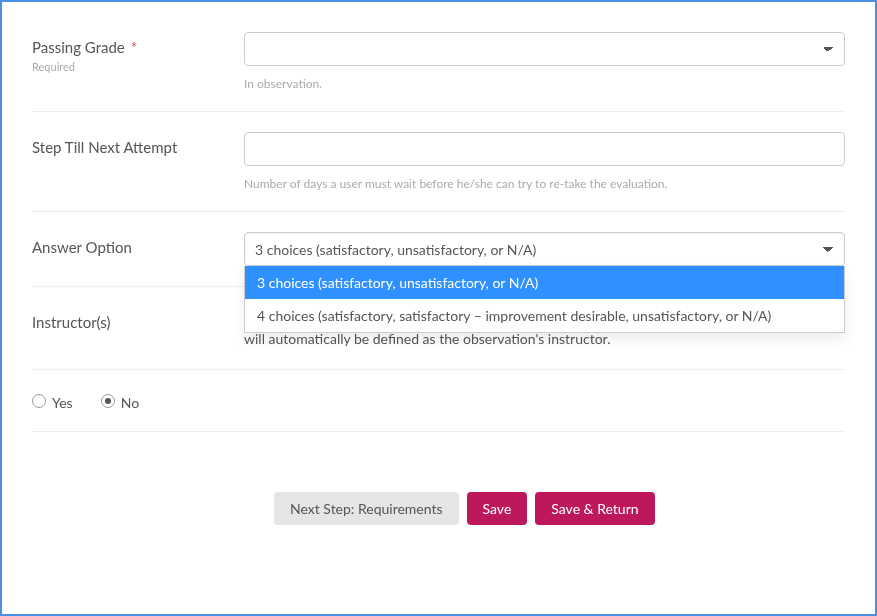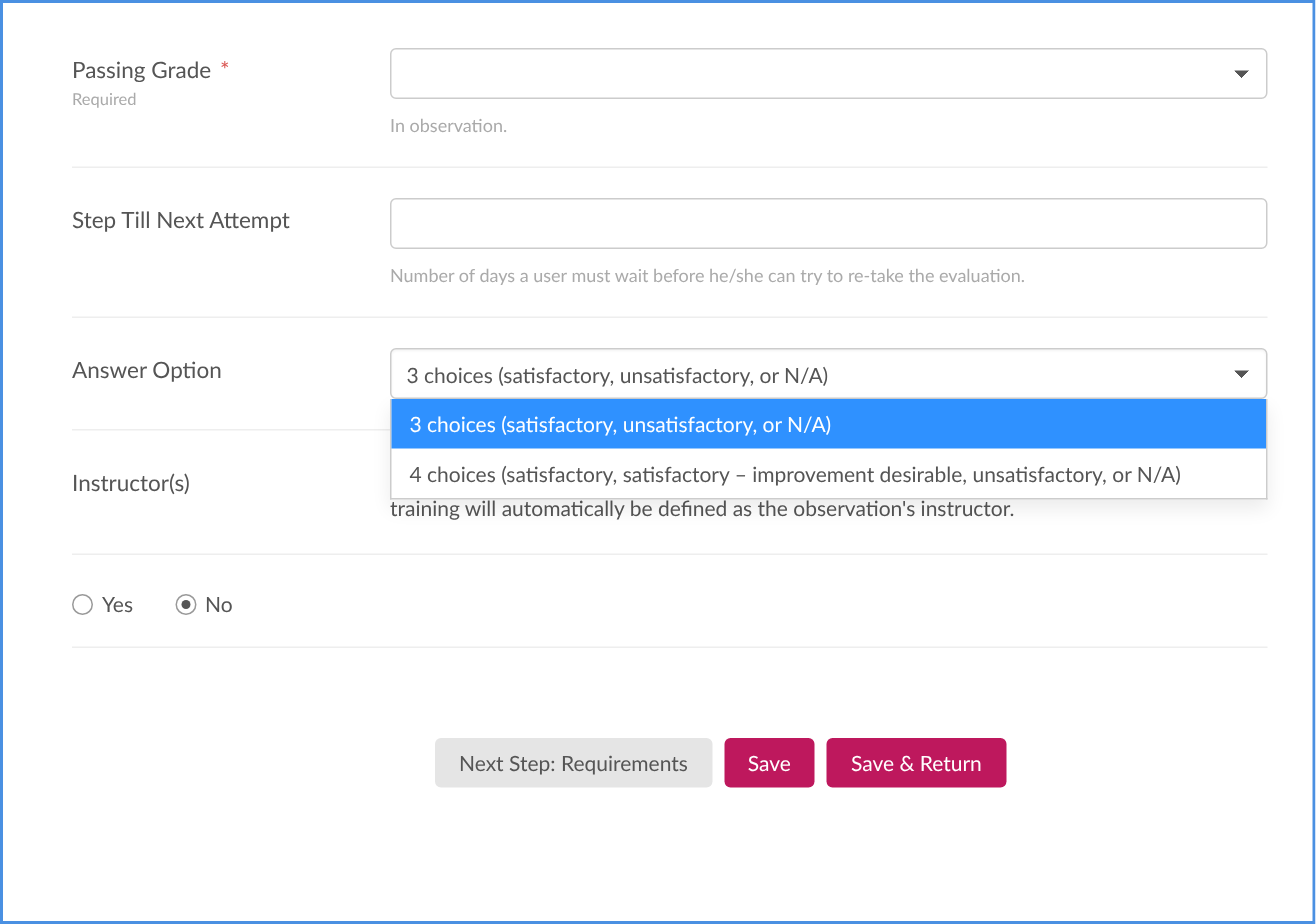--- a/index.html
+++ b/index.html
@@ -12,21 +12,21 @@
   }
   .frame {
     width: 877px;
     height: 616px;
     border: 2px solid #4a90e2;
     background: #fff;
     overflow: hidden;
     position: relative;
   }
   .content {
-    padding: 30px 30px 0 46px;
+    padding: 30px 30px 0 30px;
   }
   .form-row {
     display: flex;
     align-items: flex-start;
     padding-bottom: 20px;
     margin-bottom: 20px;
     border-bottom: 1px solid #eee;
   }
   .label-col {
     width: 212px;
@@ -107,21 +107,20 @@
     line-height: 1.5;
   }
   .radio-row {
     display: flex;
     align-items: center;
     gap: 28px;
     padding-top: 4px;
   }
   .radio-item {
     display: inline-flex;
-    align-items: center;
     gap: 6px;
     font-size: 14px;
     color: #555;
   }
   .radio {
     width: 14px; height: 14px;
     border: 1px solid #999;
     border-radius: 50%;
     display: inline-flex;
     align-items: center;

